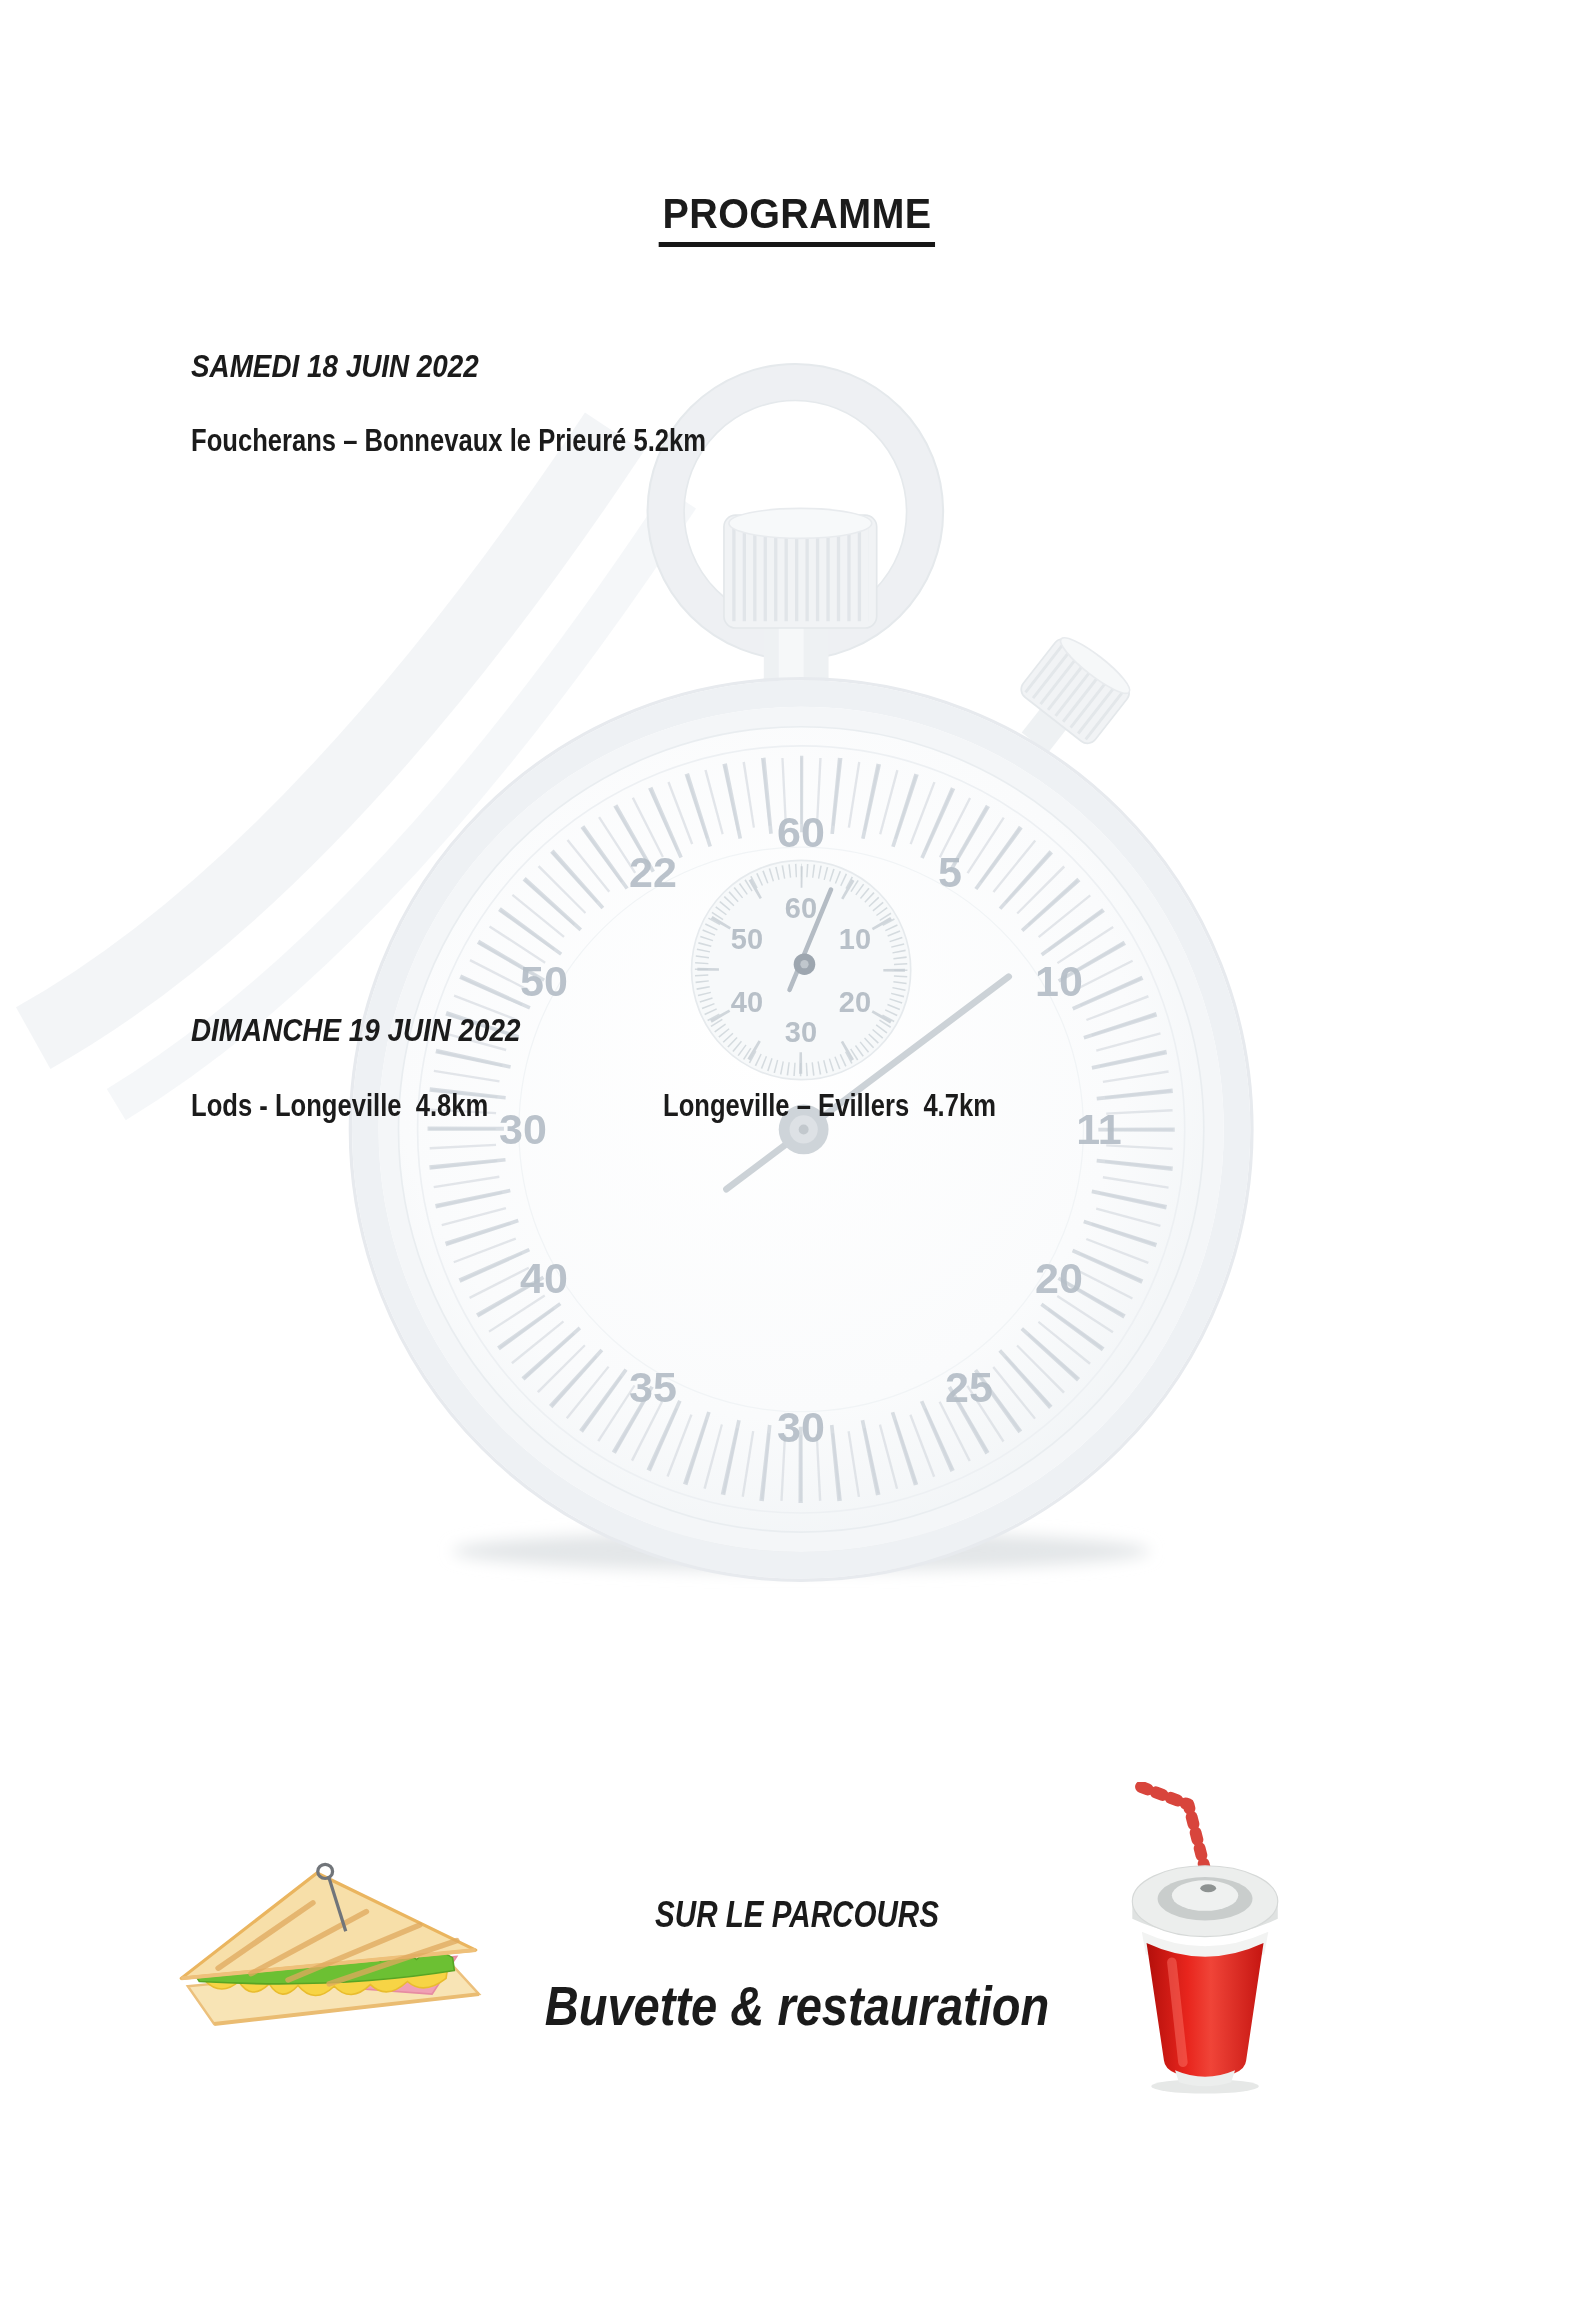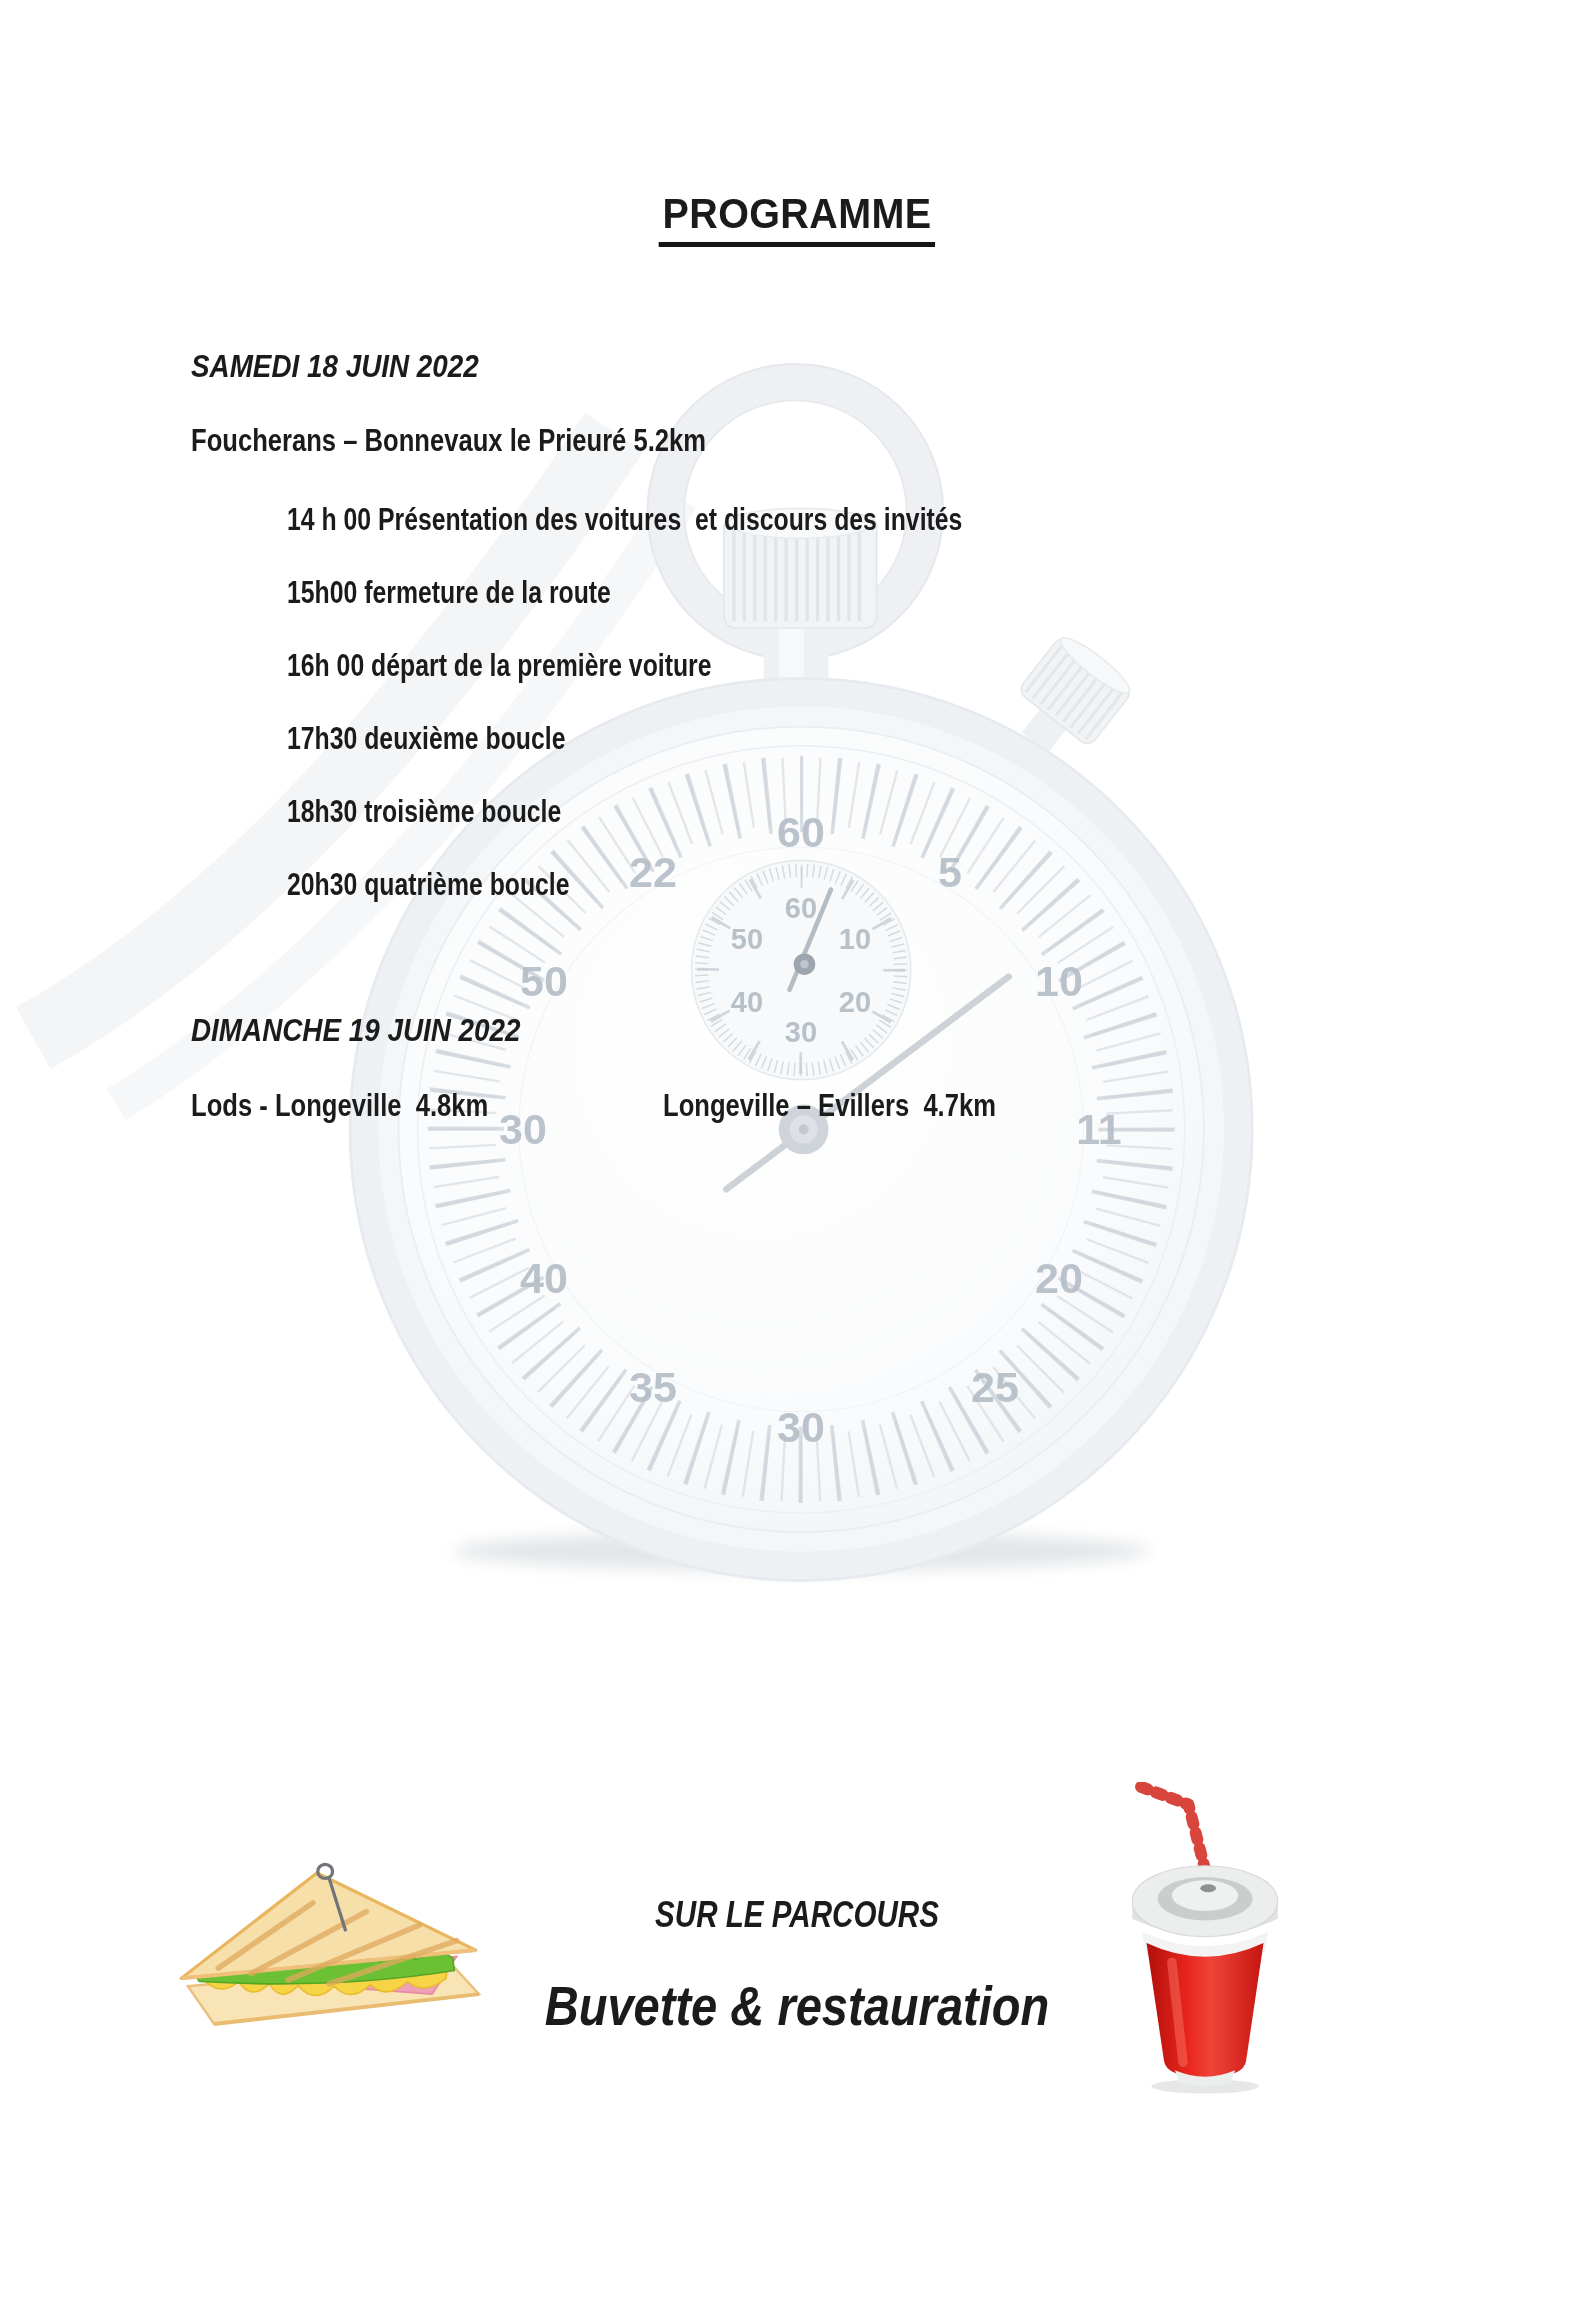--- a/index.html
+++ b/index.html
@@ -112,53 +112,39 @@
       <circle cx="968" cy="1360" r="17" fill="#dde1e5"></circle>
       <circle cx="968" cy="1360" r="6" fill="#c2c8cd"></circle>
     </g>
   </svg>
 
   <span class="dial-num" style="left:801px;top:832px">60</span>
   <span class="dial-num" style="left:950px;top:872px">5</span>
   <span class="dial-num" style="left:1059px;top:981px">10</span>
   <span class="dial-num" style="left:1099px;top:1129px">11</span>
   <span class="dial-num" style="left:1059px;top:1278px">20</span>
-  <span class="dial-num" style="left:995px;top:1387px">25</span>
+  <span class="dial-num" style="left:969px;top:1387px">25</span>
   <span class="dial-num" style="left:801px;top:1427px">30</span>
   <span class="dial-num" style="left:653px;top:1387px">35</span>
   <span class="dial-num" style="left:544px;top:1278px">40</span>
   <span class="dial-num" style="left:523px;top:1129px">30</span>
   <span class="dial-num" style="left:544px;top:981px">50</span>
   <span class="dial-num" style="left:653px;top:872px">22</span>
 
   <span class="subdial-num" style="left:801px;top:908px">60</span>
   <span class="subdial-num" style="left:855px;top:939px">10</span>
   <span class="subdial-num" style="left:855px;top:1002px">20</span>
   <span class="subdial-num" style="left:801px;top:1032px">30</span>
   <span class="subdial-num" style="left:747px;top:1002px">40</span>
   <span class="subdial-num" style="left:747px;top:939px">50</span>
 
   <div class="t title">PROGRAMME</div>
 
   <div class="t hdr" style="top:350px">SAMEDI 18 JUIN 2022</div>
   <div class="t route" style="left:191px;top:424px">Foucherans – Bonnevaux le Prieuré 5.2km</div>
-  <ul class="sched" style="top:483px">
-
-      <li>14 h 00 Présentation des voitures  et discours des invités</li>
-
-      <li>15h00 fermeture de la route</li>
-
-      <li>16h 00 départ de la première voiture</li>
-
-      <li>17h30 deuxième boucle</li>
-
-      <li>18h30 troisième boucle</li>
-
-      <li>20h30 quatrième boucle</li>
-    </ul>
 
   <div class="t hdr" style="top:1014px">DIMANCHE 19 JUIN 2022</div>
   <div class="t route" style="left:191px;top:1089px">Lods - Longeville  4.8km</div>
   <div class="t route" style="left:663px;top:1089px">Longeville – Evillers  4.7km</div>
 
   <div class="t footer-lead">SUR LE PARCOURS</div>
   <div class="t footer-big">Buvette &amp; restauration</div>
 
   <svg class="art" style="left:173px;top:1862px" width="329" height="173" viewBox="0 0 400 220" preserveAspectRatio="none" aria-hidden="true">
 

